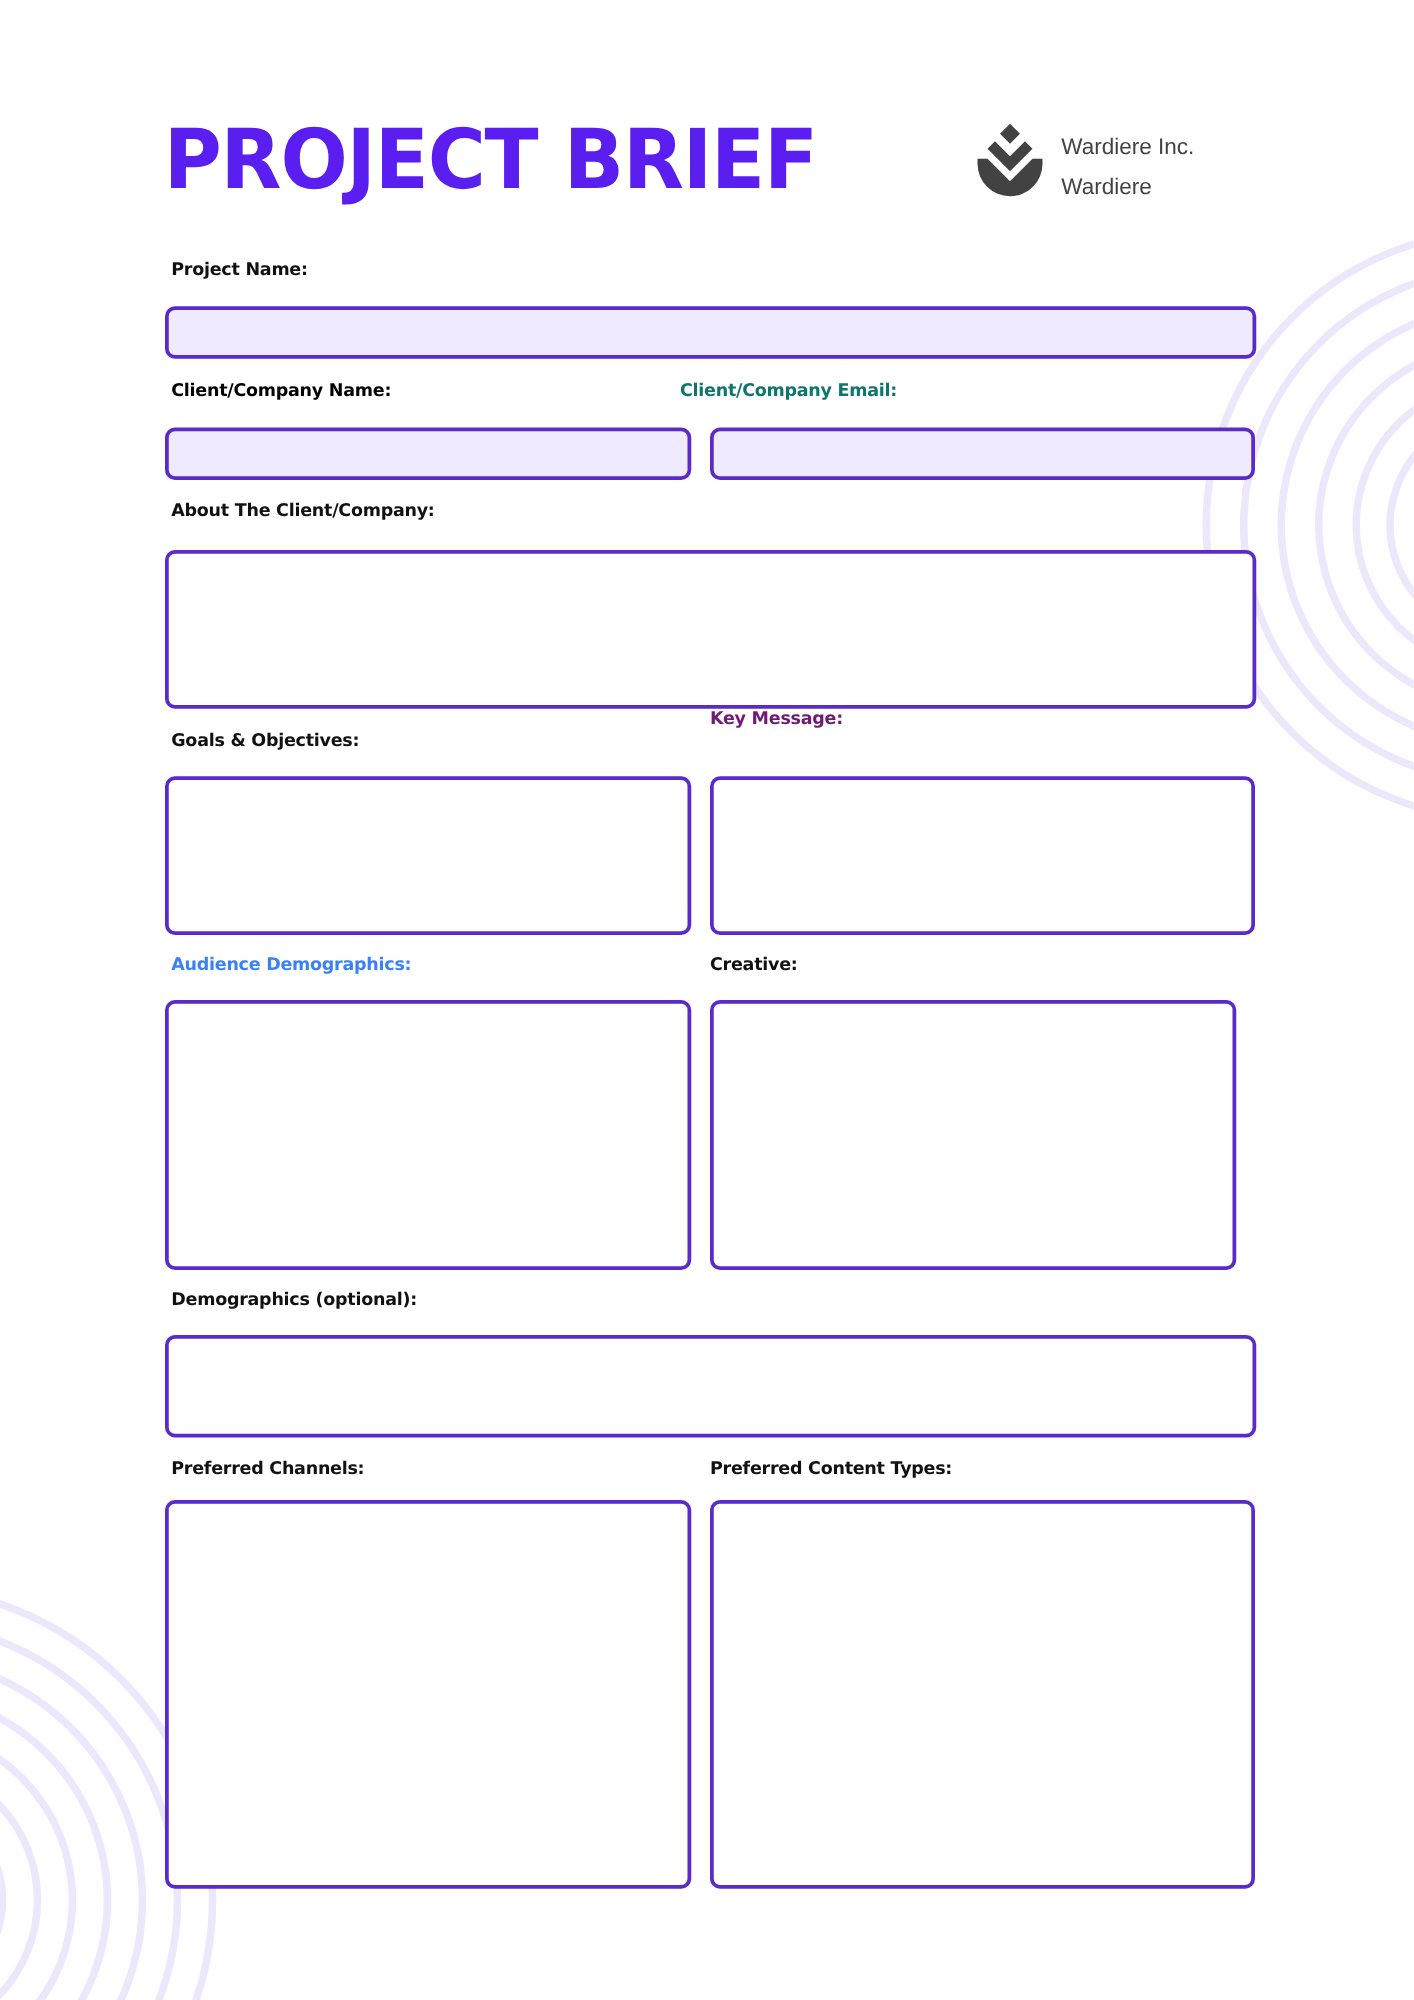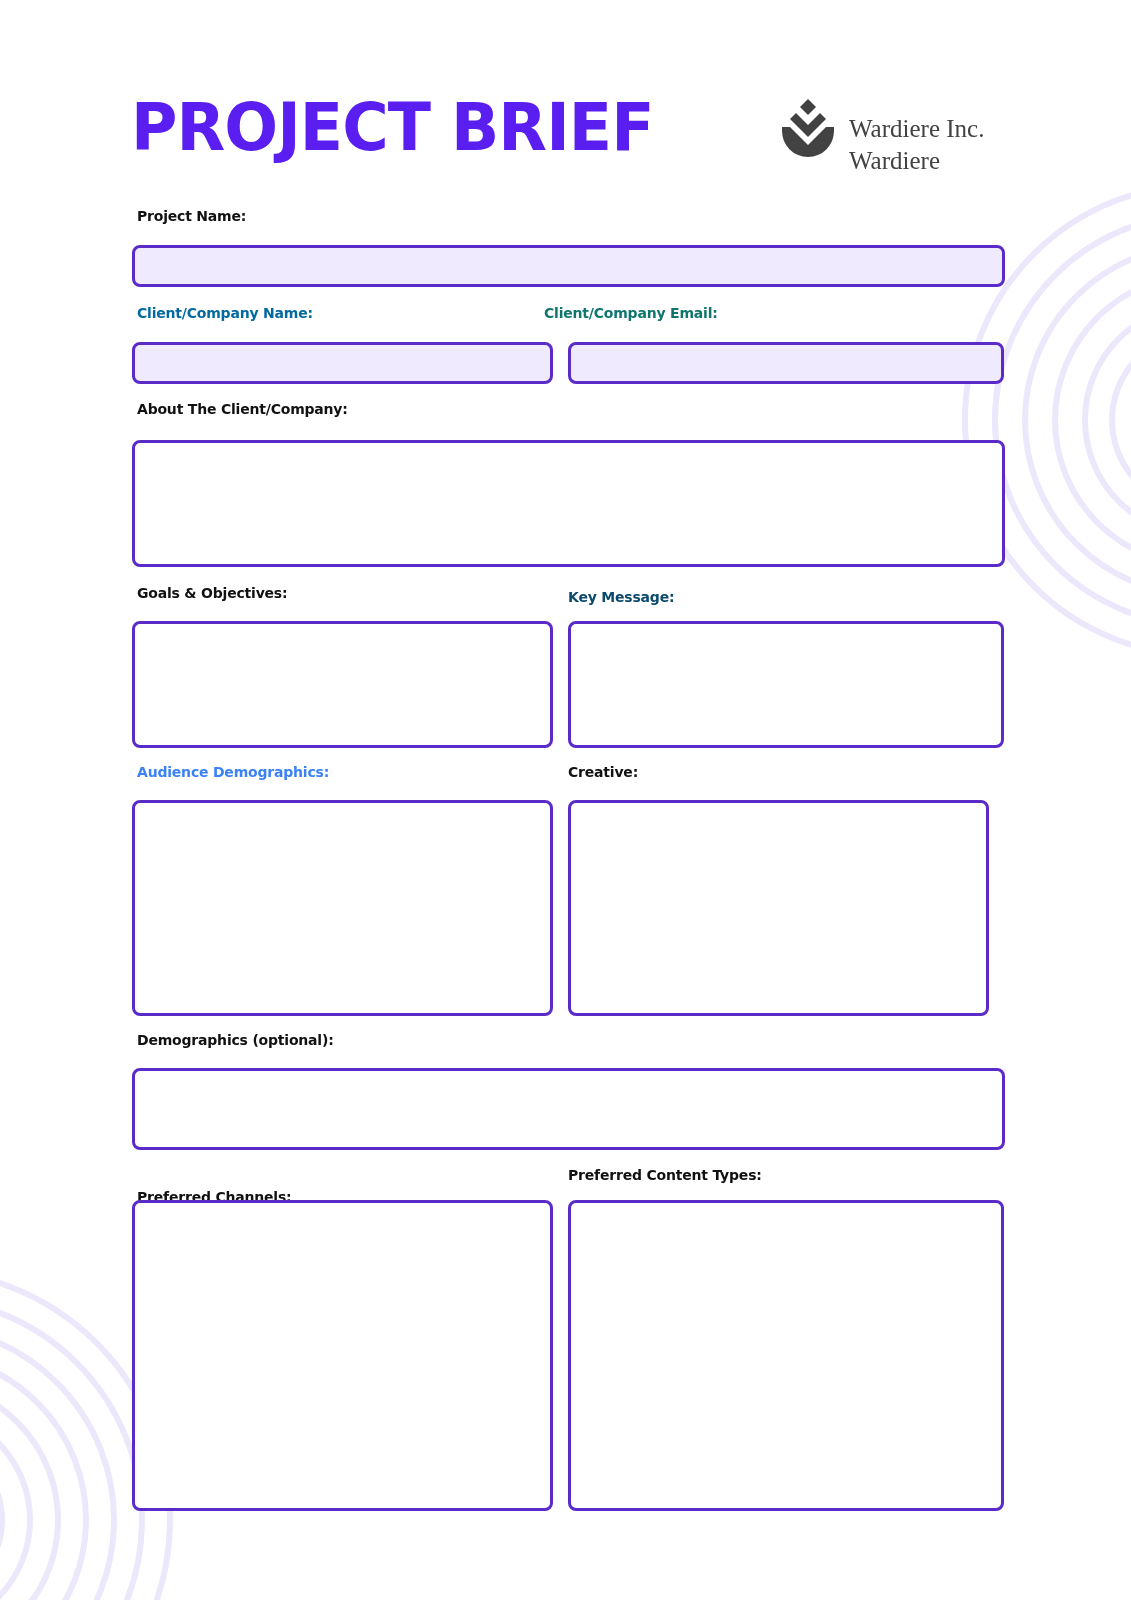--- a/index.html
+++ b/index.html
@@ -12,23 +12,23 @@
   .title {
     position: absolute; left: 131px; top: 92px;
     font-family: "DejaVu Sans", sans-serif;
     font-weight: bold; font-size: 66px; letter-spacing: -1px;
     line-height: 72px; white-space: nowrap;
     transform: scaleX(0.96); transform-origin: left top;
   }
   .logo { position: absolute; left: 780px; top: 97px; width: 250px; height: 66px; }
   .logo-icon { position: absolute; left: 0; top: 0; width: 56px; height: 66px; }
   .logo-text {
-    position: absolute; left: 69px; top: 16px;
-    font-family: Liberation Serif, serif;
-    font-size: 25px; line-height: 32px; white-space: nowrap;
+    position: absolute; left: 69px; top: 4px;
+    font-family: Liberation Sans, sans-serif;
+    font-size: 18px; line-height: 32px; white-space: nowrap;
   }
   .logo-text span { display: block; }
   .label {
     position: absolute; font-family: "DejaVu Sans", sans-serif;
     font-weight: bold; font-size: 14px; color: #111; white-space: nowrap;
     letter-spacing: -0.2px;
   }
   .box {
     position: absolute; box-sizing: border-box;
     border: 3px solid; border-radius: 8px; background: #fff;
@@ -77,41 +77,41 @@
   </svg>
   <div class="logo-text" style="color: rgb(66, 66, 66);">
     <span>Wardiere Inc.</span>
     <span>Wardiere</span>
   </div>
 </div>
 
 <div class="label" style="left: 137px; top: 208px; color: rgb(17, 17, 17);">Project Name:</div>
 <input class="box filled" style="left: 132px; top: 245px; width: 873px; height: 42px; border-color: rgb(91, 43, 201); background: rgb(239, 234, 253);" value="">
 
-<div class="label" style="left: 137px; top: 305px; color: #0369a1;">Client/Company Name:</div>
+<div class="label" style="left: 137px; top: 305px; color: #000000;">Client/Company Name:</div>
 <input class="box filled" style="left: 132px; top: 342px; width: 421px; height: 42px; border-color: rgb(91, 43, 201); background: rgb(239, 234, 253);" value="">
 
 <div class="label" style="left: 544px; top: 305px; color: #0f766e;">Client/Company Email:</div>
 <input class="box filled" style="left: 568px; top: 342px; width: 436px; height: 42px; border-color: rgb(91, 43, 201); background: rgb(239, 234, 253);" value="">
 
 <div class="label" style="left: 137px; top: 401px; color: rgb(17, 17, 17);">About The Client/Company:</div>
 <textarea class="box" style="left: 132px; top: 440px; width: 873px; height: 127px; border-color: rgb(91, 43, 201);"></textarea>
 
 <div class="label" style="left: 137px; top: 585px; color: rgb(17, 17, 17);">Goals &amp; Objectives:</div>
 <textarea class="box" style="left: 132px; top: 621px; width: 421px; height: 127px; border-color: rgb(91, 43, 201);"></textarea>
 
-<div class="label" style="left: 568px; top: 589px; color: #0c4a6e;">Key Message:</div>
+<div class="label" style="left: 568px; top: 567px; color: #701a75;">Key Message:</div>
 <textarea class="box" style="left: 568px; top: 621px; width: 436px; height: 127px; border-color: rgb(91, 43, 201);"></textarea>
 
 <div class="label" style="left: 137px; top: 764px; color: #3b82f6;">Audience Demographics:</div>
 <textarea class="box" style="left: 132px; top: 800px; width: 421px; height: 216px; border-color: rgb(91, 43, 201);"></textarea>
 
 <div class="label" style="left: 568px; top: 764px; color: rgb(17, 17, 17);">Creative:</div>
 <textarea class="box" style="left: 568px; top: 800px; width: 421px; height: 216px; border-color: rgb(91, 43, 201);"></textarea>
 
 <div class="label" style="left: 137px; top: 1032px; color: rgb(17, 17, 17);">Demographics (optional):</div>
 <textarea class="box" style="left: 132px; top: 1068px; width: 873px; height: 82px; border-color: rgb(91, 43, 201);"></textarea>
 
-<div class="label" style="left: 137px; top: 1167px; color: rgb(17, 17, 17); margin-top: 22px;">Preferred Channels:</div>
+<div class="label" style="left: 137px; top: 1167px; color: rgb(17, 17, 17);">Preferred Channels:</div>
 <textarea class="box" style="left: 132px; top: 1200px; width: 421px; height: 311px; border-color: rgb(91, 43, 201);"></textarea>
 
 <div class="label" style="left: 568px; top: 1167px; color: rgb(17, 17, 17);">Preferred Content Types:</div>
 <textarea class="box" style="left: 568px; top: 1200px; width: 436px; height: 311px; border-color: rgb(91, 43, 201);"></textarea>
 
 </body></html>

